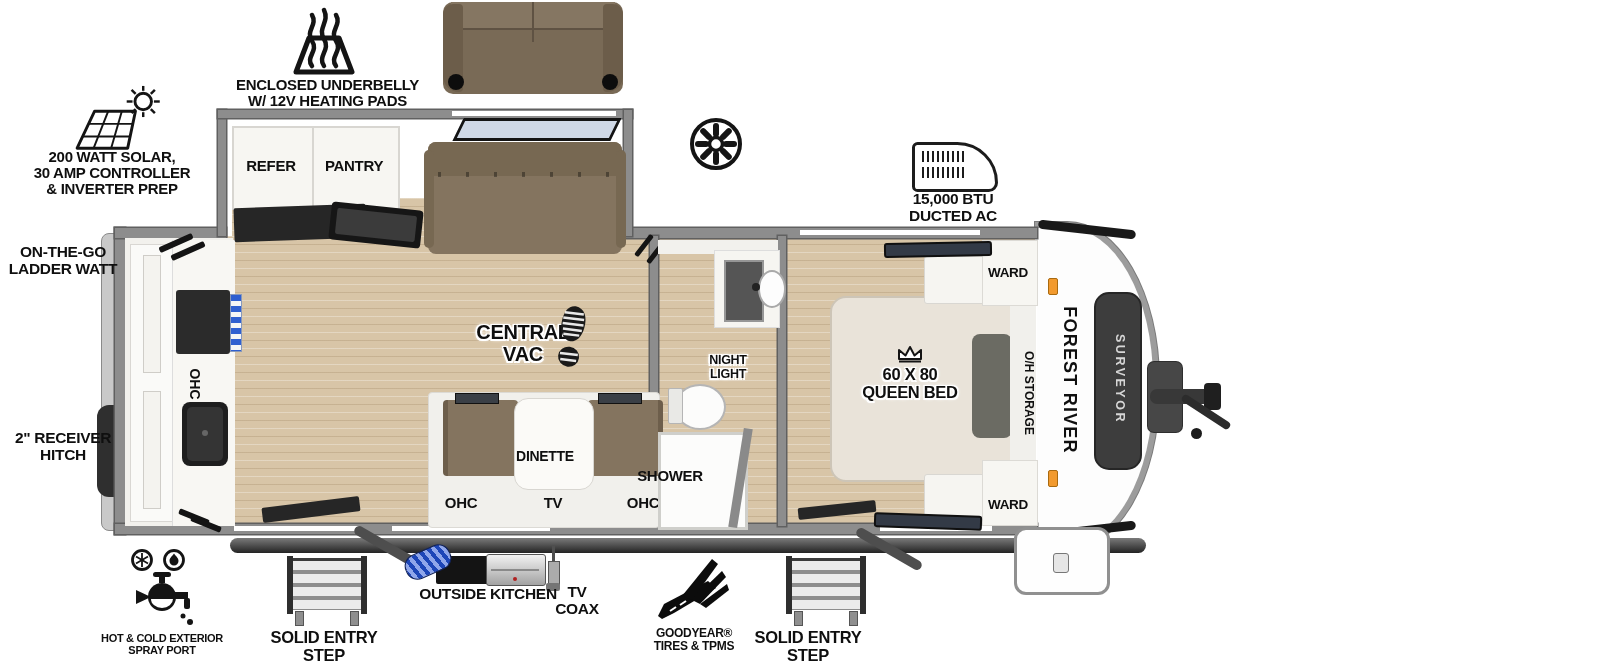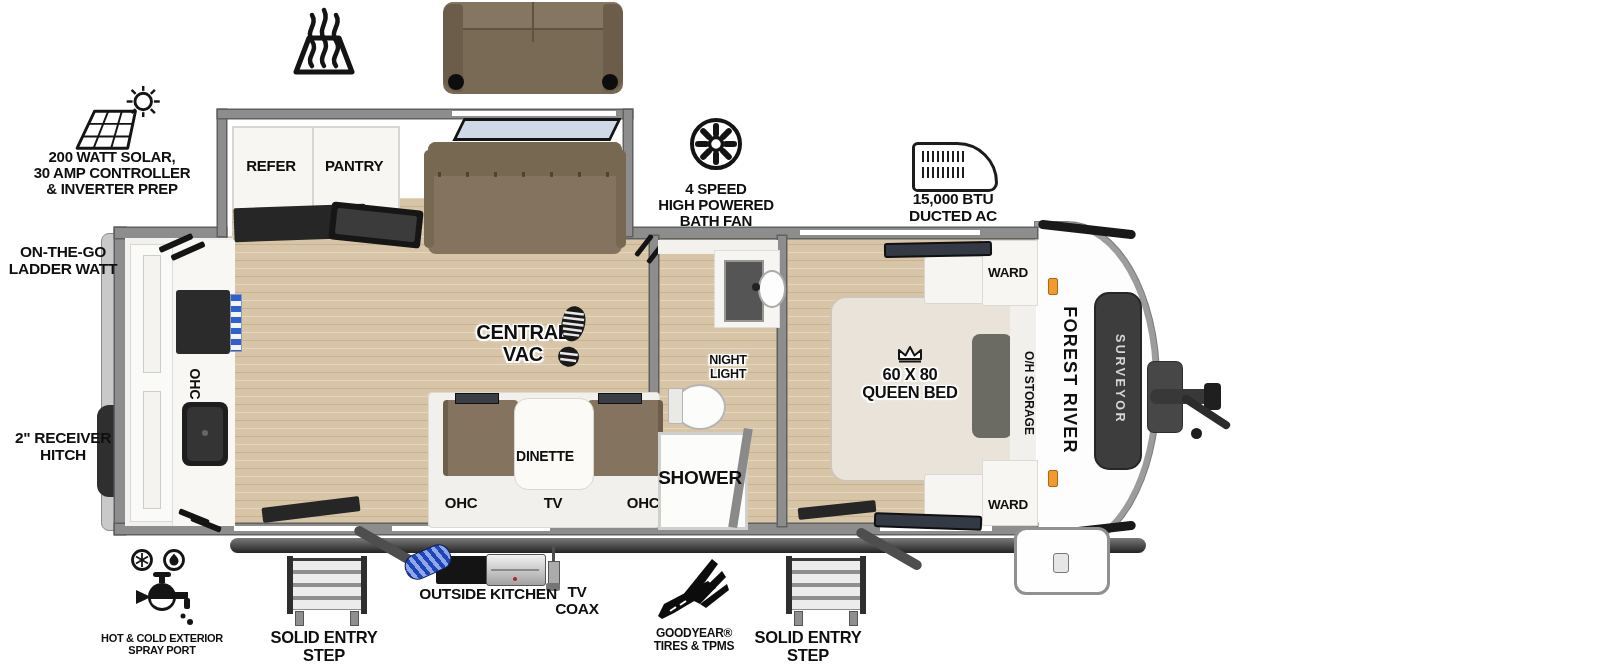--- a/index.html
+++ b/index.html
@@ -137,21 +137,21 @@
   <div class="abs" style="left:714px;top:250px;width:64px;height:76px;background:#f6f5f1;border:1px solid #ddd;"></div>
   <div class="abs" style="left:724px;top:260px;width:36px;height:58px;background:#555;border:2px solid #969696;"></div>
   <div class="abs" style="left:758px;top:270px;width:24px;height:34px;background:#fdfdfd;border:2px solid #a9a9a9;border-radius:50%;"></div>
   <div class="abs" style="left:752px;top:283px;width:8px;height:8px;background:#222;border-radius:50%;"></div>
   <div class="lbl glow" style="left:678px;top:354px;width:100px;font-size:12.5px;">NIGHT
 LIGHT</div>
   <div class="abs" style="left:674px;top:384px;width:48px;height:42px;background:#fcfcfb;border:2px solid #b5b5b5;border-radius:50%;"></div>
   <div class="abs" style="left:668px;top:388px;width:13px;height:34px;background:#e9e9e6;border:1px solid #b5b5b5;border-radius:2px;"></div>
   <div class="abs" style="left:658px;top:432px;width:84px;height:92px;background:#fcfcfb;border:3px solid #cfcfcb;"></div>
   <div class="abs" style="left:736px;top:428px;width:9px;height:100px;background:#8a8a8a;transform:rotate(9deg);"></div>
-  <div class="lbl" style="left:658px;top:468px;width:84px;font-size:19px;">SHOWER</div>
+  <div class="lbl" style="left:628px;top:468px;width:84px;font-size:15px;">SHOWER</div>
 
   <div class="abs" style="left:830px;top:296px;width:182px;height:182px;background:#e9e3d9;border:2px solid #cdc5b7;border-radius:16px;"></div>
   <div class="abs" style="left:972px;top:334px;width:40px;height:104px;background:#6b6b63;border-radius:8px;"></div>
   <svg class="abs" style="left:895px;top:344px;" width="30" height="20" viewBox="0 0 30 20">
     <path d="M4 15 L4 6 L10.5 11.5 L15 3 L19.5 11.5 L26 6 L26 15 Z" fill="#fff" stroke="#141414" stroke-width="2" stroke-linejoin="round"></path>
     <rect x="4" y="16.5" width="22" height="2" fill="#141414"></rect>
   </svg>
   <div class="lbl glow" style="left:845px;top:366px;width:130px;font-size:16.5px;">60 X 80
 QUEEN BED</div>
   <div class="abs" style="left:924px;top:256px;width:62px;height:46px;background:#f6f5f1;border:1px solid #d9d7d2;border-radius:3px;"></div>
@@ -291,23 +291,22 @@
     </g>
     <g stroke="#fff" stroke-width="2">
       <line x1="14" y1="57" x2="20" y2="53"></line>
         <line x1="24" y1="51" x2="30" y2="47"></line>
     </g>
   </svg>
 
   <div class="lbl" style="left:22px;top:149px;width:180px;font-size:15px;">200 WATT SOLAR,
 30 AMP CONTROLLER
 &amp; INVERTER PREP</div>
-  <div class="lbl" style="left:648px;top:181px;width:136px;font-size:15px;">4 SPEED
-HIGH POWERED
-BATH FAN</div>
+  <div class="lbl" style="left:235px;top:77px;width:185px;font-size:15px;">ENCLOSED UNDERBELLY
+W/ 12V HEATING PADS</div>
   <div class="lbl" style="left:895px;top:191px;width:116px;font-size:15.5px;">15,000 BTU
 DUCTED AC</div>
   <div class="lbl" style="left:0px;top:244px;width:126px;font-size:15.5px;">ON-THE-GO
 LADDER WATT</div>
   <div class="lbl" style="left:0px;top:430px;width:126px;font-size:15.5px;">2" RECEIVER
 HITCH</div>
   <div class="lbl" style="left:98px;top:633px;width:128px;font-size:11px;">HOT &amp; COLD EXTERIOR
 SPRAY PORT</div>
   <div class="lbl" style="left:258px;top:629px;width:132px;font-size:16.5px;">SOLID ENTRY
 STEP</div>

